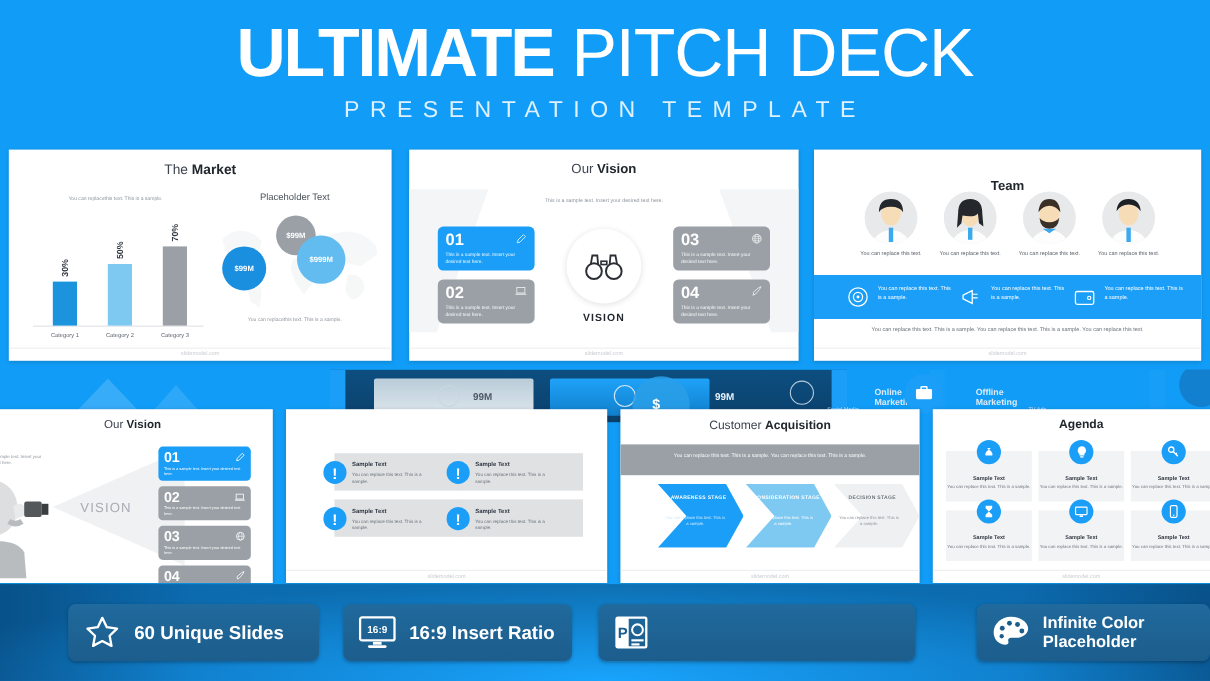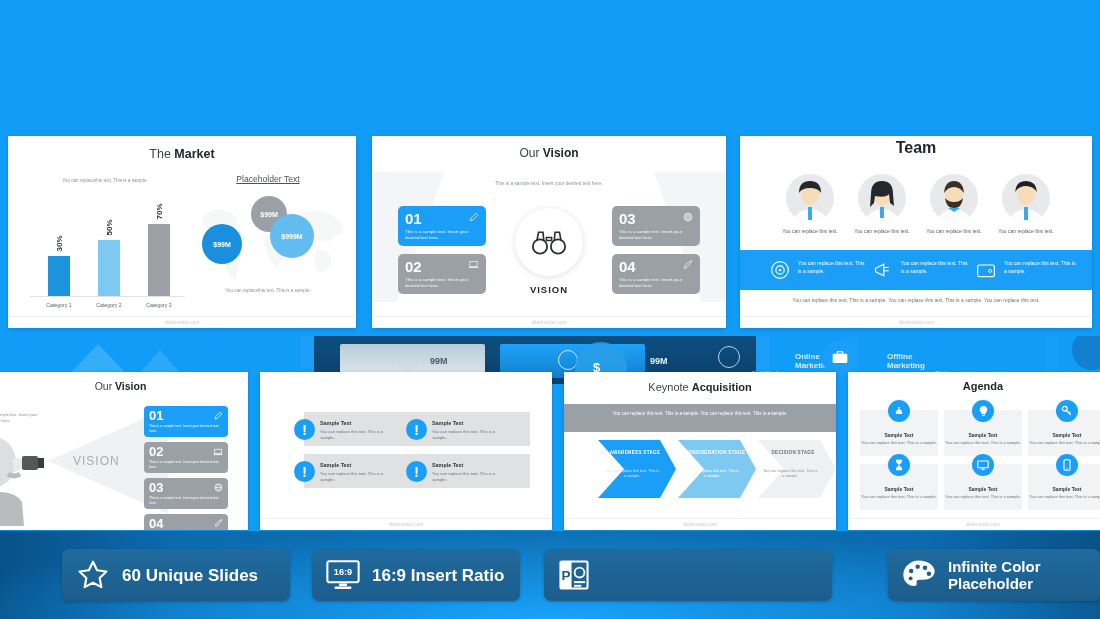--- a/index.html
+++ b/index.html
@@ -46,39 +46,39 @@
   #slide-agenda  { left:848px; top:372px; width:270px; height:158px; }
 
   
   .market-title { font-size:12.5px; margin-top:11px; }
   .mk-note { position:absolute; font-size:4.6px; color:#8d949c; text-align:center; line-height:6px; }
   .bar { position:absolute; bottom:0; }
   .bar-lbl { position:absolute; font-size:8px; font-weight:bold; color:#2f3640;
              transform:rotate(-90deg); transform-origin:center; white-space:nowrap; }
   .cat-lbl { position:absolute; font-size:5.2px; color:#5d646d; text-align:center; }
   .axis { position:absolute; background:#dfe2e6; height:1px; }
-  .ph-title { position:absolute; font-size:8.6px; color:#4b525b; text-align:center; width:160px;text-decoration:underline; }
+  .ph-title { position:absolute; font-size:8.6px; color:#4b525b; text-align:center; width:160px; }
   .bubble { position:absolute; border-radius:50%; display:flex; align-items:center;
             justify-content:center; color:#fff; font-weight:bold; }
   .worldmap { position:absolute; opacity:.5; }
 
   
   .vis-title { font-size:12px; margin-top:10px; }
   .vbox { position:absolute; border-radius:5px; color:#fff; padding:5px 7px; }
   .vbox .num { font-size:15px; font-weight:bold; line-height:15px; }
   .vbox .txt { font-size:4.4px; line-height:6px; margin-top:3px; opacity:.95; }
   .vbox .ic { position:absolute; right:7px; top:6px; opacity:.85; }
   .vcenter-note { position:absolute; font-size:4.8px; color:#8d949c; text-align:center; line-height:7px; width:140px; }
   .vcircle { position:absolute; background:#fff; border-radius:50%;
              box-shadow:0 1px 6px rgba(0,0,0,.13); display:flex;
              align-items:center; justify-content:center; }
   .vword { position:absolute; font-size:9.5px; font-weight:bold; color:#22272e; letter-spacing:1px; text-align:center; width:120px; }
 
   
-  .team-title { font-size:16px; margin-top:3px; font-weight:bold; color:#22272e; }
+  .team-title { font-size:12px; margin-top:26px; font-weight:bold; color:#22272e; }
   .avatar { position:absolute; width:48px; height:48px; border-radius:50%; background:#eceef0; overflow:hidden; }
   .av-cap { position:absolute; width:76px; font-size:5px; color:#5d646d; text-align:center; line-height:7px; }
   .teamband { position:absolute; left:0; width:100%; background:#1a9ef7; }
   .tb-item { position:absolute; color:#fff; font-size:5px; line-height:7.5px; }
   .team-foot { position:absolute; width:100%; text-align:center; font-size:5px;
                color:#6c737c; line-height:8px; }
 
   
   .v2-title { font-size:10.5px; margin-top:8px; }
   .v2box { position:absolute; border-radius:4px; color:#fff; padding:3px 5px; width:84px; height:31px; }
@@ -124,20 +124,24 @@
      display:flex; align-items:center; padding:0 14px; }
   .feature .fi { flex:0 0 auto; margin-right:12px; display:flex; align-items:center; }
   .feature .fl { color:#fff; font-size:17px; font-weight:bold; line-height:19px; white-space:nowrap; }
   .feature .fl.two { font-size:15px; line-height:17px; }
 </style>
 </head>
 <body>
 
 <div class="stage">
 
+  <div class="hero">
+    <div class="hero-title"><span class="bold">ULTIMATE</span><span class="light"> PITCH DECK</span></div>
+    <div class="hero-sub">PRESENTATION TEMPLATE</div>
+  </div>
 
   <div class="decor-band">
     <div class="decor-dark"></div>
     <div class="decor-blue-bar" style="left:300px"></div>
     <div class="decor-blue-bar" style="left:756px"></div>
     <div class="decor-blue-bar" style="left:845px;background:#1a9ef7;opacity:.7"></div>
     <div class="decor-blue-bar" style="left:1045px;opacity:.7"></div>
     <div class="decor-card" style="left:340px;top:8px;width:145px;height:34px;background:linear-gradient(180deg,#b9ccd9,#dfe7ed)"></div>
     <div class="decor-card" style="left:500px;top:8px;width:145px;height:34px;background:linear-gradient(180deg,#1fa2f9,#1180cc)"></div>
     <div class="decor-circle" style="left:398px;top:14px;width:20px;height:20px;border:1.2px solid #c9d7e0"></div>
@@ -383,21 +387,21 @@
 
     <div class="pb-card" style="left:156px;top:82px"></div>
     <div class="pb-icon" style="left:146px;top:89px">!</div>
     <div class="pb-h" style="left:172px;top:90px">Sample Text</div>
     <div class="pb-t" style="left:172px;top:99px;width:66px">You can replace this text. This is a sample.</div>
 
     <div class="footer">slidemodel.com</div>
   </div>
 
   <div class="slide" id="slide-custacq">
-    <div class="slide-title ca-title"><span>Keynote </span><b>Acquisition</b></div>
+    <div class="slide-title ca-title"><span>Customer </span><b>Acquisition</b></div>
     <div class="ca-band" style="top:32px;height:28px"><span style="display:inline-block;width:190px">You can replace this text. This is a sample. You can replace this text. This is a sample.</span></div>
 
     <div class="chev" style="left:34px;top:68px;width:78px;height:58px;background:#1a9ef7;
         clip-path:polygon(0 0,62px 0,100% 50%,62px 100%,0 100%,26px 50%);"></div>
     <div class="chev-h" style="left:34px;top:78px;width:74px;color:#fff">AWARENESS STAGE</div>
     <div class="chev-t" style="left:40px;top:97px;width:56px;color:#cfe9fb">You can replace this text. This is a sample.</div>
 
     <div class="chev" style="left:114px;top:68px;width:78px;height:58px;background:#7dc9f2;
         clip-path:polygon(0 0,62px 0,100% 50%,62px 100%,0 100%,26px 50%);"></div>
     <div class="chev-h" style="left:114px;top:78px;width:74px;color:#fff">CONSIDERATION STAGE</div>

